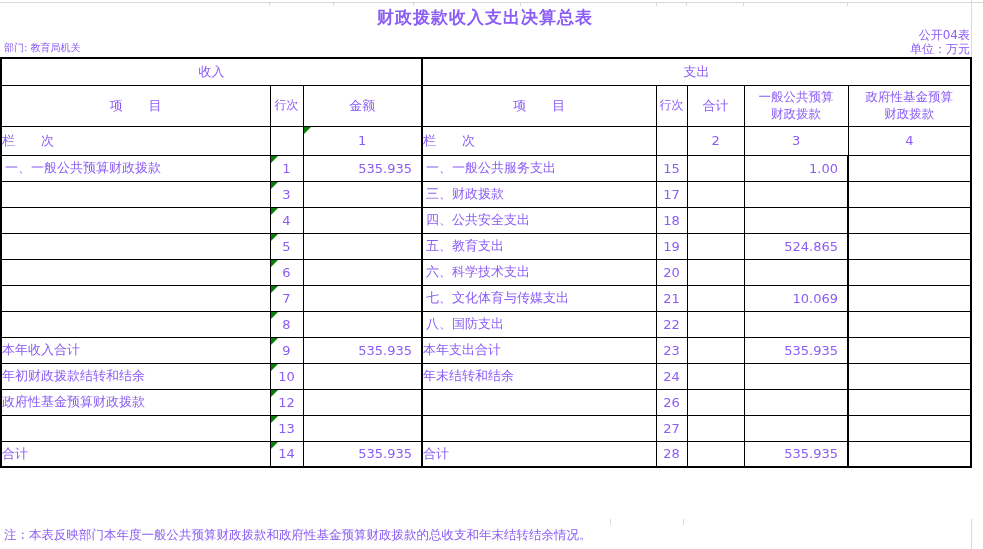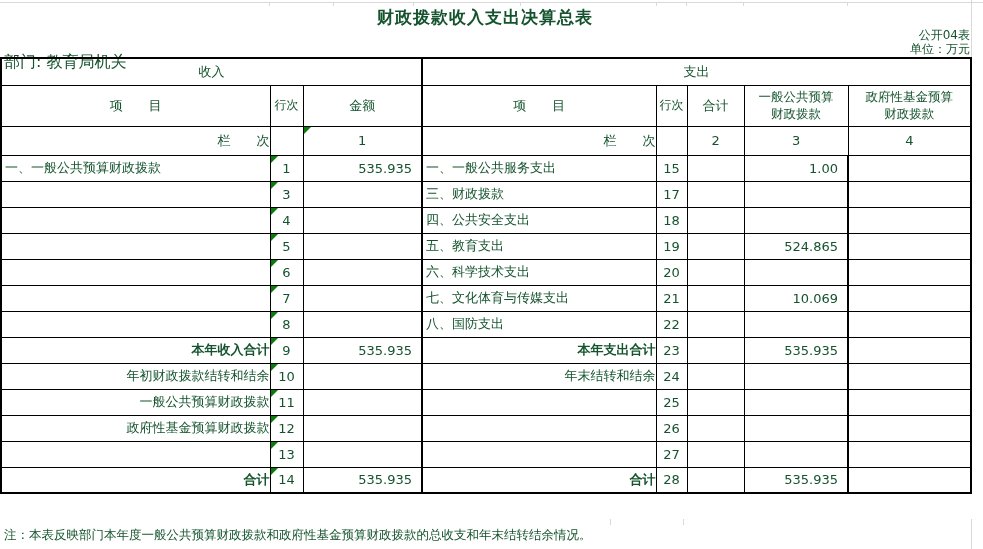--- a/index.html
+++ b/index.html
@@ -1,47 +1,47 @@
 <!DOCTYPE html>
 <html><head>
 <meta charset="utf-8">
 <style>
   html,body{margin:0;padding:0;background:#fff;}
   .canvas{
     position:relative;width:983px;height:549px;background:#fff;overflow:hidden;
-    font-family:"DejaVu Sans",sans-serif;color:#14532d;
+    font-family:"DejaVu Sans",sans-serif;color:#8b5cf6;
   }
   
   .top-grid{position:absolute;left:0;top:2px;width:983px;height:1px;background:#d9d9d9;}
   .stub{position:absolute;width:1px;background:#d9d9d9;}
   
   .title{position:absolute;left:0;top:6px;width:970px;text-align:center;
          font-size:17px;font-weight:bold;letter-spacing:1px;}
   .form-code{position:absolute;right:13px;top:27px;font-size:12px;}
-  .dept{position:absolute;left:4px;top:52px;font-size:16px;}
+  .dept{position:absolute;left:4px;top:41px;font-size:10px;}
   .unit{position:absolute;right:13px;top:41px;font-size:12px;}
   
   table.sheet{
     position:absolute;left:0;top:57px;width:970px;
     border-collapse:collapse;table-layout:fixed;
     border:2px solid #000;font-size:13px;
   }
   .sheet td,.sheet th{border:1px solid #000;padding:0;font-weight:normal;overflow:hidden;white-space:nowrap;}
   .hr1{height:27px;}
   .hr2{height:41px;}
   .hr3{height:29px;}
   .sheet tbody tr{height:26px;}
   th.section{text-align:center;font-size:13px;}
   th.colhead{text-align:center;}
   th.wrap2{white-space:pre-line;font-size:12.5px;line-height:1.3;}
   .secdiv{border-left:2px solid #000 !important;}
   .thickL{border-left:2px solid #000 !important;}
   td.item-left{text-align:left;padding-left:3px;}
-  td.item-center{text-align:right;}
-  td.bold{font-weight:bold;}
+  td.item-center{text-align:left;}
+  td.bold{font-weight:normal;}
   td.num{text-align:right;padding-right:9px;}
   td.linecell{text-align:center;position:relative;}
   td.idx{text-align:center;position:relative;}
   .tri{position:absolute;top:0;left:0;width:0;height:0;
        border-top:7px solid #0c7b0c;border-right:7px solid transparent;}
   .note{position:absolute;left:4px;top:527px;font-size:12.5px;}
   .below-line{position:absolute;width:1px;background:#d9d9d9;}
 </style>
 </head>
 <body>
@@ -191,30 +191,20 @@
           <td class="item-center"><span>年初财政拨款结转和结余</span></td>
           <td class="linecell"><span class="tri"></span><span>10</span></td>
           <td class="num"><span></span></td>
           <td class="item-center secdiv"><span>年末结转和结余</span></td>
           <td class="linecell"><span>24</span></td>
           <td class="num"><span></span></td>
           <td class="num"><span></span></td>
           <td class="num thickL"><span></span></td>
         </tr>
         <tr>
-          <td class="item-center"><span>一般公共预算财政拨款</span></td>
-          <td class="linecell"><span class="tri"></span><span>11</span></td>
-          <td class="num"><span></span></td>
-          <td class="item-left secdiv"><span></span></td>
-          <td class="linecell"><span>25</span></td>
-          <td class="num"><span></span></td>
-          <td class="num"><span></span></td>
-          <td class="num thickL"><span></span></td>
-        </tr>
-        <tr>
           <td class="item-center"><span>政府性基金预算财政拨款</span></td>
           <td class="linecell"><span class="tri"></span><span>12</span></td>
           <td class="num"><span></span></td>
           <td class="item-left secdiv"><span></span></td>
           <td class="linecell"><span>26</span></td>
           <td class="num"><span></span></td>
           <td class="num"><span></span></td>
           <td class="num thickL"><span></span></td>
         </tr>
         <tr>

